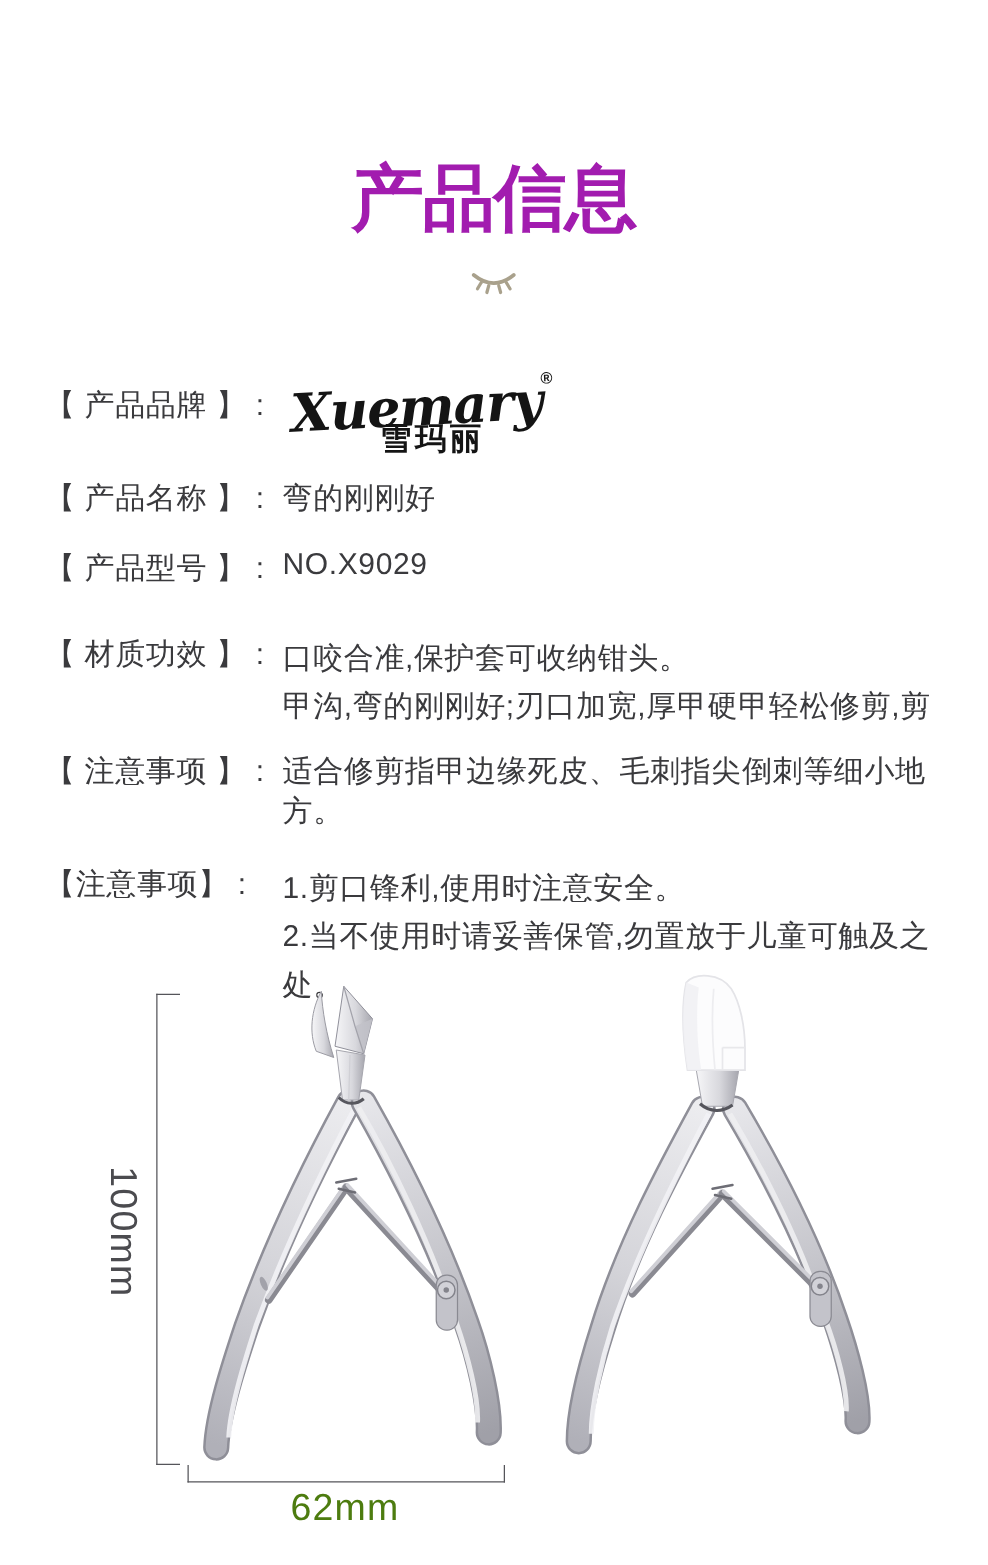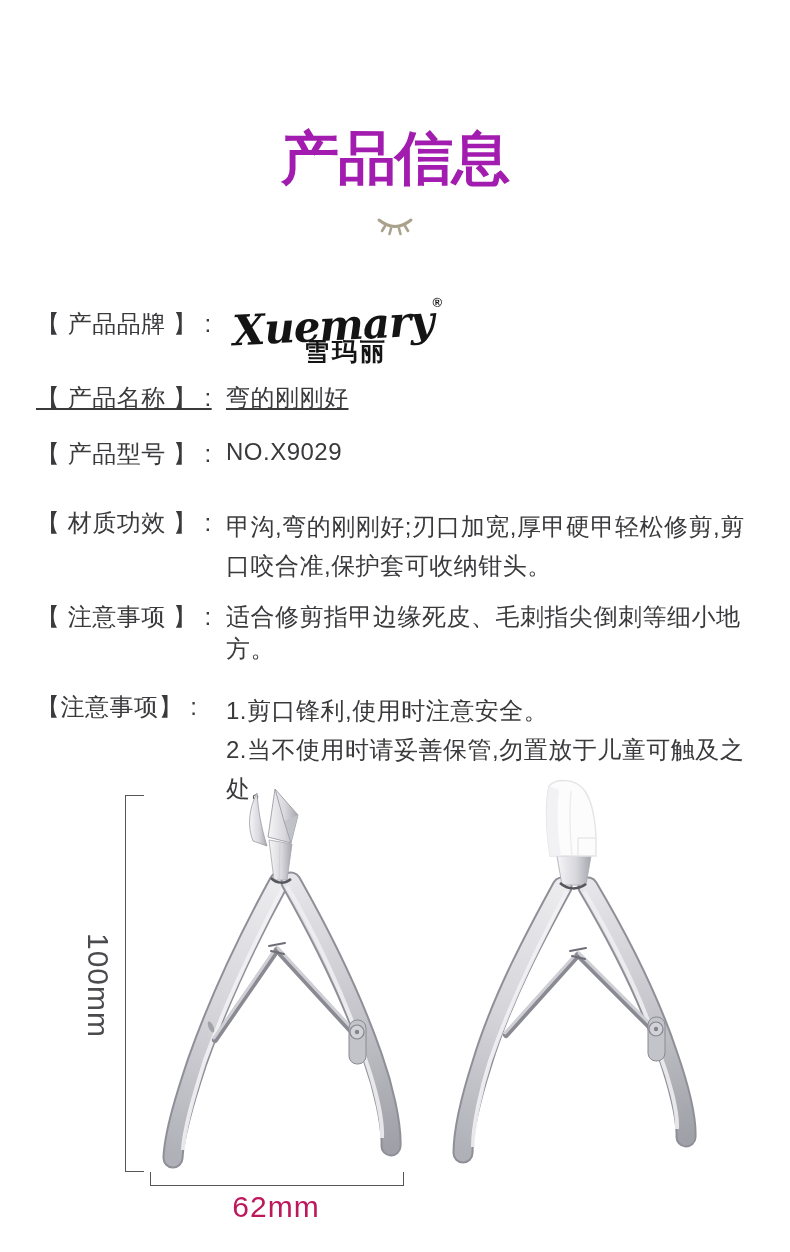--- a/index.html
+++ b/index.html
@@ -21,21 +21,21 @@
     letter-spacing:-1px;
     color:#a21caf;
   }
   .lash-wrap{display:block;margin:16px auto 0;width:40px;height:24px;}
   
   .info{margin-top:44px;padding-left:36px;padding-right:18px;}
   .row{display:flex;align-items:flex-start;font-size:24px;color:#3a3a3d;}
   .row .lbl{flex:none;width:186px;letter-spacing:.5px;white-space:nowrap;}
   .row .val{padding-left:4px;letter-spacing:.5px;}
   .row-brand{align-items:center;min-height:84px;margin-bottom:16px;}
-  .row-name{margin-bottom:24px;text-decoration:underline;}
+  .row-name{margin-bottom:24px;}
   .row-model{margin-bottom:37px;}
   .row-material{margin-bottom:16px;}
   .row-usage{margin-bottom:26px;}
   .multi .line{line-height:39px;}
   
   .logo{position:relative;margin-left:10px;width:180px;}
   .logo-script{
     display:inline-block;
     font-family:"DejaVu Serif","Liberation Serif",serif;
     font-style:italic;
@@ -70,21 +70,21 @@
     letter-spacing:1px;
   }
   .dim-h{
     position:absolute;left:150px;top:394px;width:252px;height:13px;
     border-left:1.5px solid #55555a;
     border-right:1.5px solid #55555a;
     border-bottom:1.5px solid #55555a;
   }
   .dim-h-label{
     position:absolute;left:150px;top:412px;width:252px;
-    font-size:30px;color:#be185d;text-align:center;letter-spacing:1px;
+    font-size:30px;color:#4d7c0f;text-align:center;letter-spacing:1px;
   }
 </style>
 </head>
 <body>
 
 <div class="page">
 
   <h1 class="title">产品信息</h1>
 
   <svg class="lash-wrap" viewBox="0 0 40 24">
@@ -111,22 +111,22 @@
     </div>
 
     <div class="row row-model">
       <span class="lbl">【 产品型号 】 :</span>
       <span class="val">NO.X9029</span>
     </div>
 
     <div class="row row-material">
       <span class="lbl">【 材质功效 】 :</span>
       <div class="val multi">
+        <div class="line">口咬合准,保护套可收纳钳头。</div>
         <div class="line">甲沟,弯的刚刚好;刃口加宽,厚甲硬甲轻松修剪,剪</div>
-        <div class="line">口咬合准,保护套可收纳钳头。</div>
       </div>
     </div>
 
     <div class="row row-usage">
       <span class="lbl">【 注意事项 】 :</span>
       <span class="val">适合修剪指甲边缘死皮、毛刺指尖倒刺等细小地方。</span>
     </div>
 
     <div class="row row-notes">
       <span class="lbl">【注意事项】 :</span>

